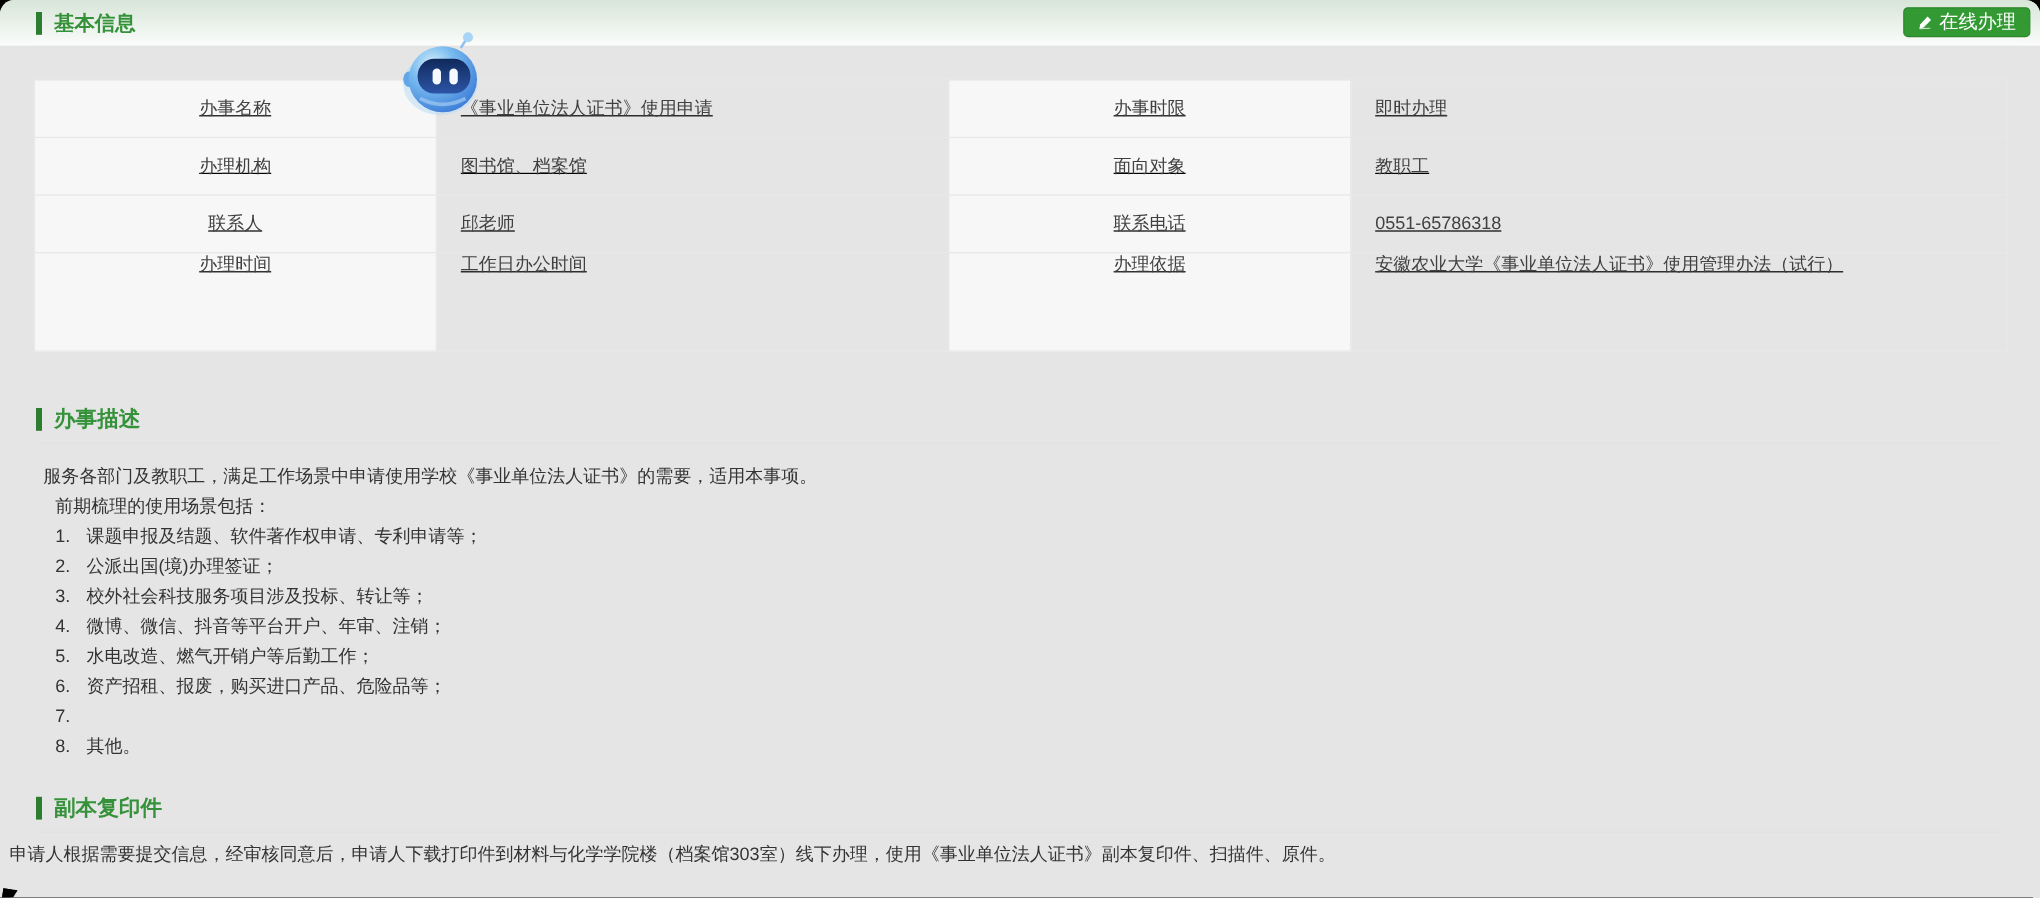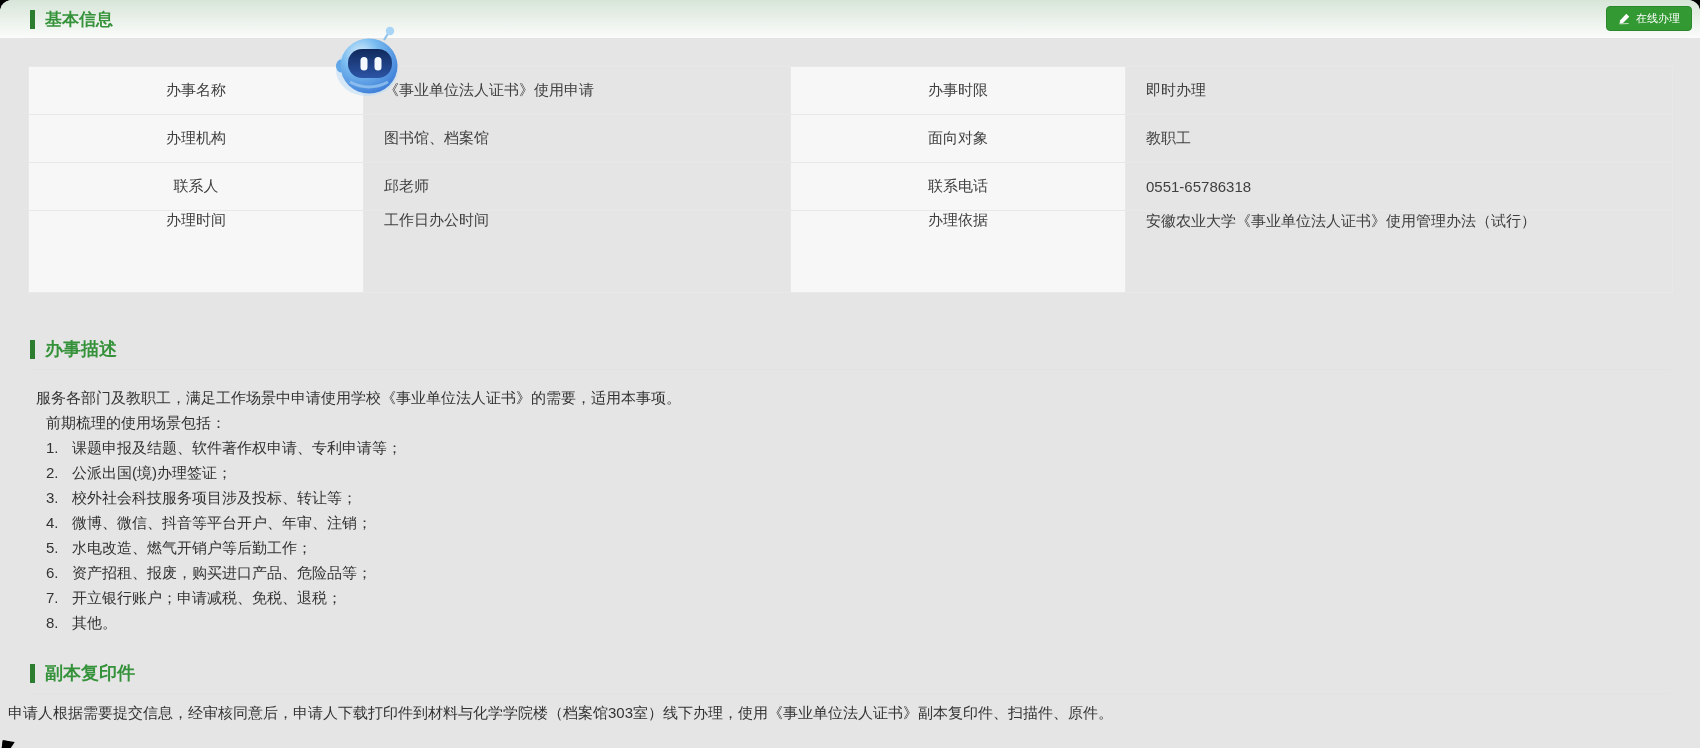--- a/index.html
+++ b/index.html
@@ -44,21 +44,21 @@
   }
   .online-btn {
     position: absolute;
     right: 8px;
     top: 6px;
     height: 25px;
     background: #339933;
     border: 1px solid #2c872c;
     border-radius: 4px;
     color: #fff;
-    font-size: 11px;
+    font-size: 16px;
     display: flex;
     align-items: center;
     gap: 5px;
     padding: 0 11px;
     cursor: pointer;
     text-align: right;
   }
   .online-btn svg { display: block; }
   
   .robot {
@@ -79,21 +79,21 @@
   .info-table td {
     border: 1px solid #e8e8e8;
     font-size: 15px;
     color: #404040;
     vertical-align: middle;
   }
   .info-table col.c-label1 { width: 335px; }
   .info-table col.c-value1 { width: 427px; }
   .info-table col.c-label2 { width: 335px; }
   .info-table col.c-value2 { width: 547px; }
-  .info-table tr { height: 48px; }
+  .info-table tr { height: 48px; text-decoration: underline; }
   .info-table tr.tall { height: 82px; }
   .info-table td.lbl {
     background: #f7f7f7;
     text-align: center;
   }
   .info-table td.val { padding-left: 20px; }
   .info-table tr.tall td { vertical-align: top; }
   .info-table tr.tall td .wrap-narrow {
     max-width: 412px;
     line-height: 30px;
@@ -255,21 +255,20 @@
     <div class="desc-line">
       <span class="num">5.</span>
       <span>水电改造、燃气开销户等后勤工作；</span>
     </div>
     <div class="desc-line">
       <span class="num">6.</span>
       <span>资产招租、报废，购买进口产品、危险品等；</span>
     </div>
     <div class="desc-line">
       <span class="num">7.</span>
-      <span>开立银行账户；申请减税、免税、退税；</span>
     </div>
     <div class="desc-line">
       <span class="num">8.</span>
       <span>其他。</span>
     </div>
   </div>
 
   <div class="section-heading proc-heading">
     <span class="green-bar"></span>
     <span class="section-title">副本复印件</span>

